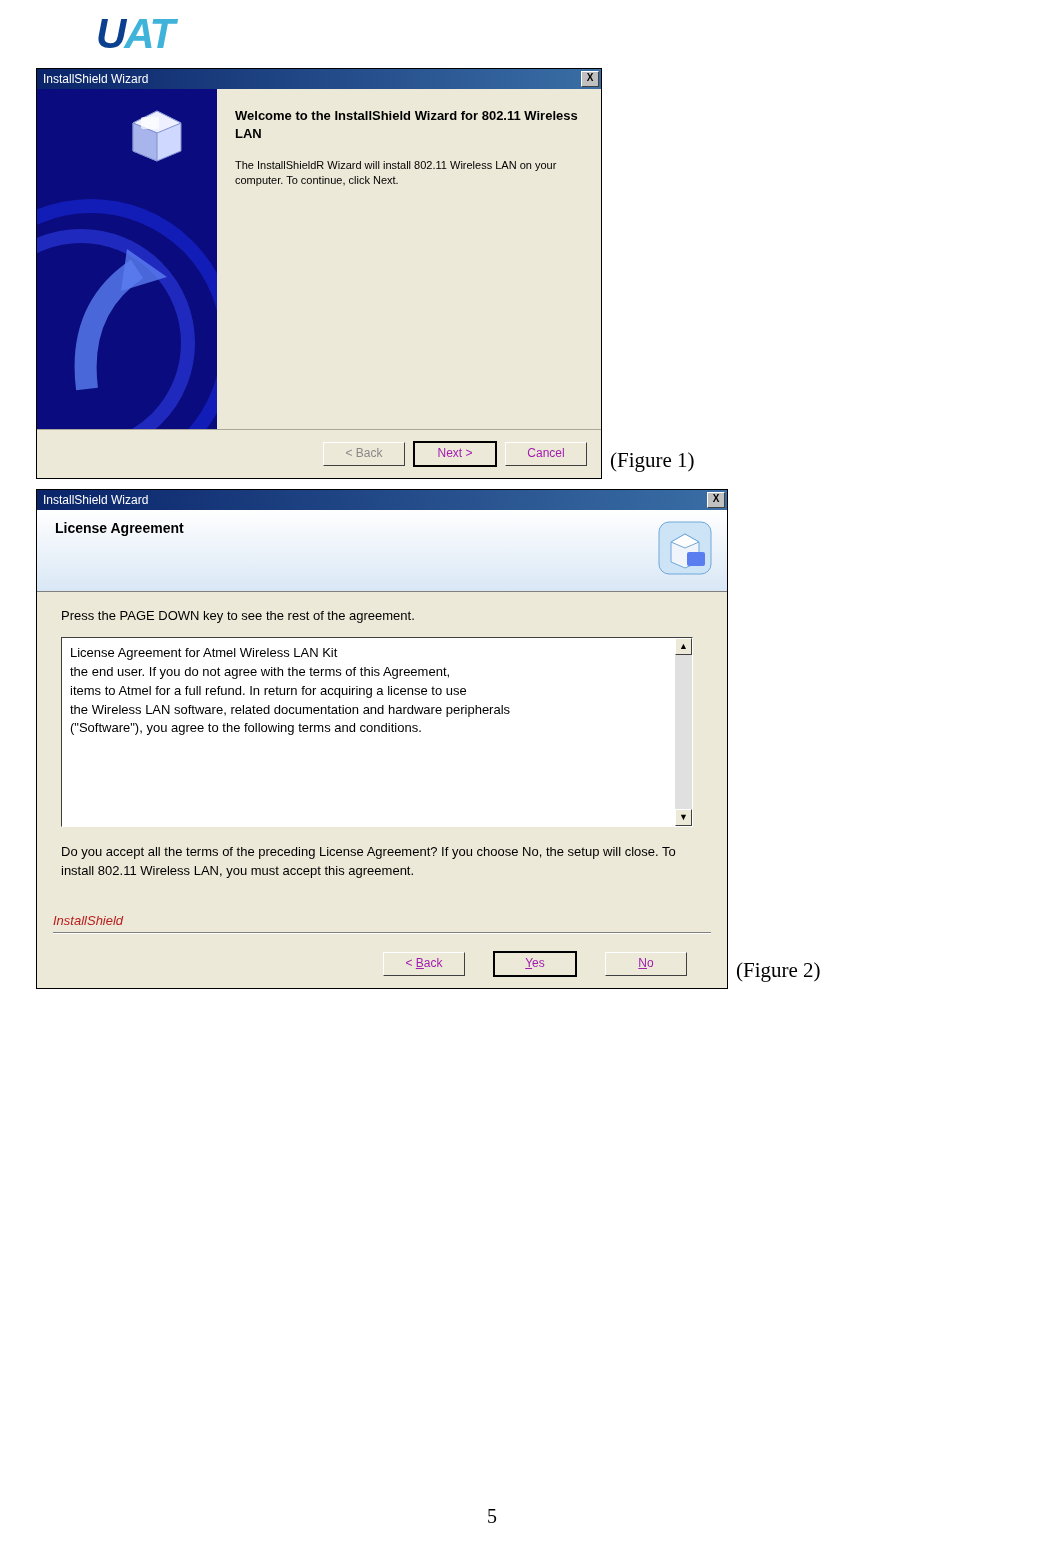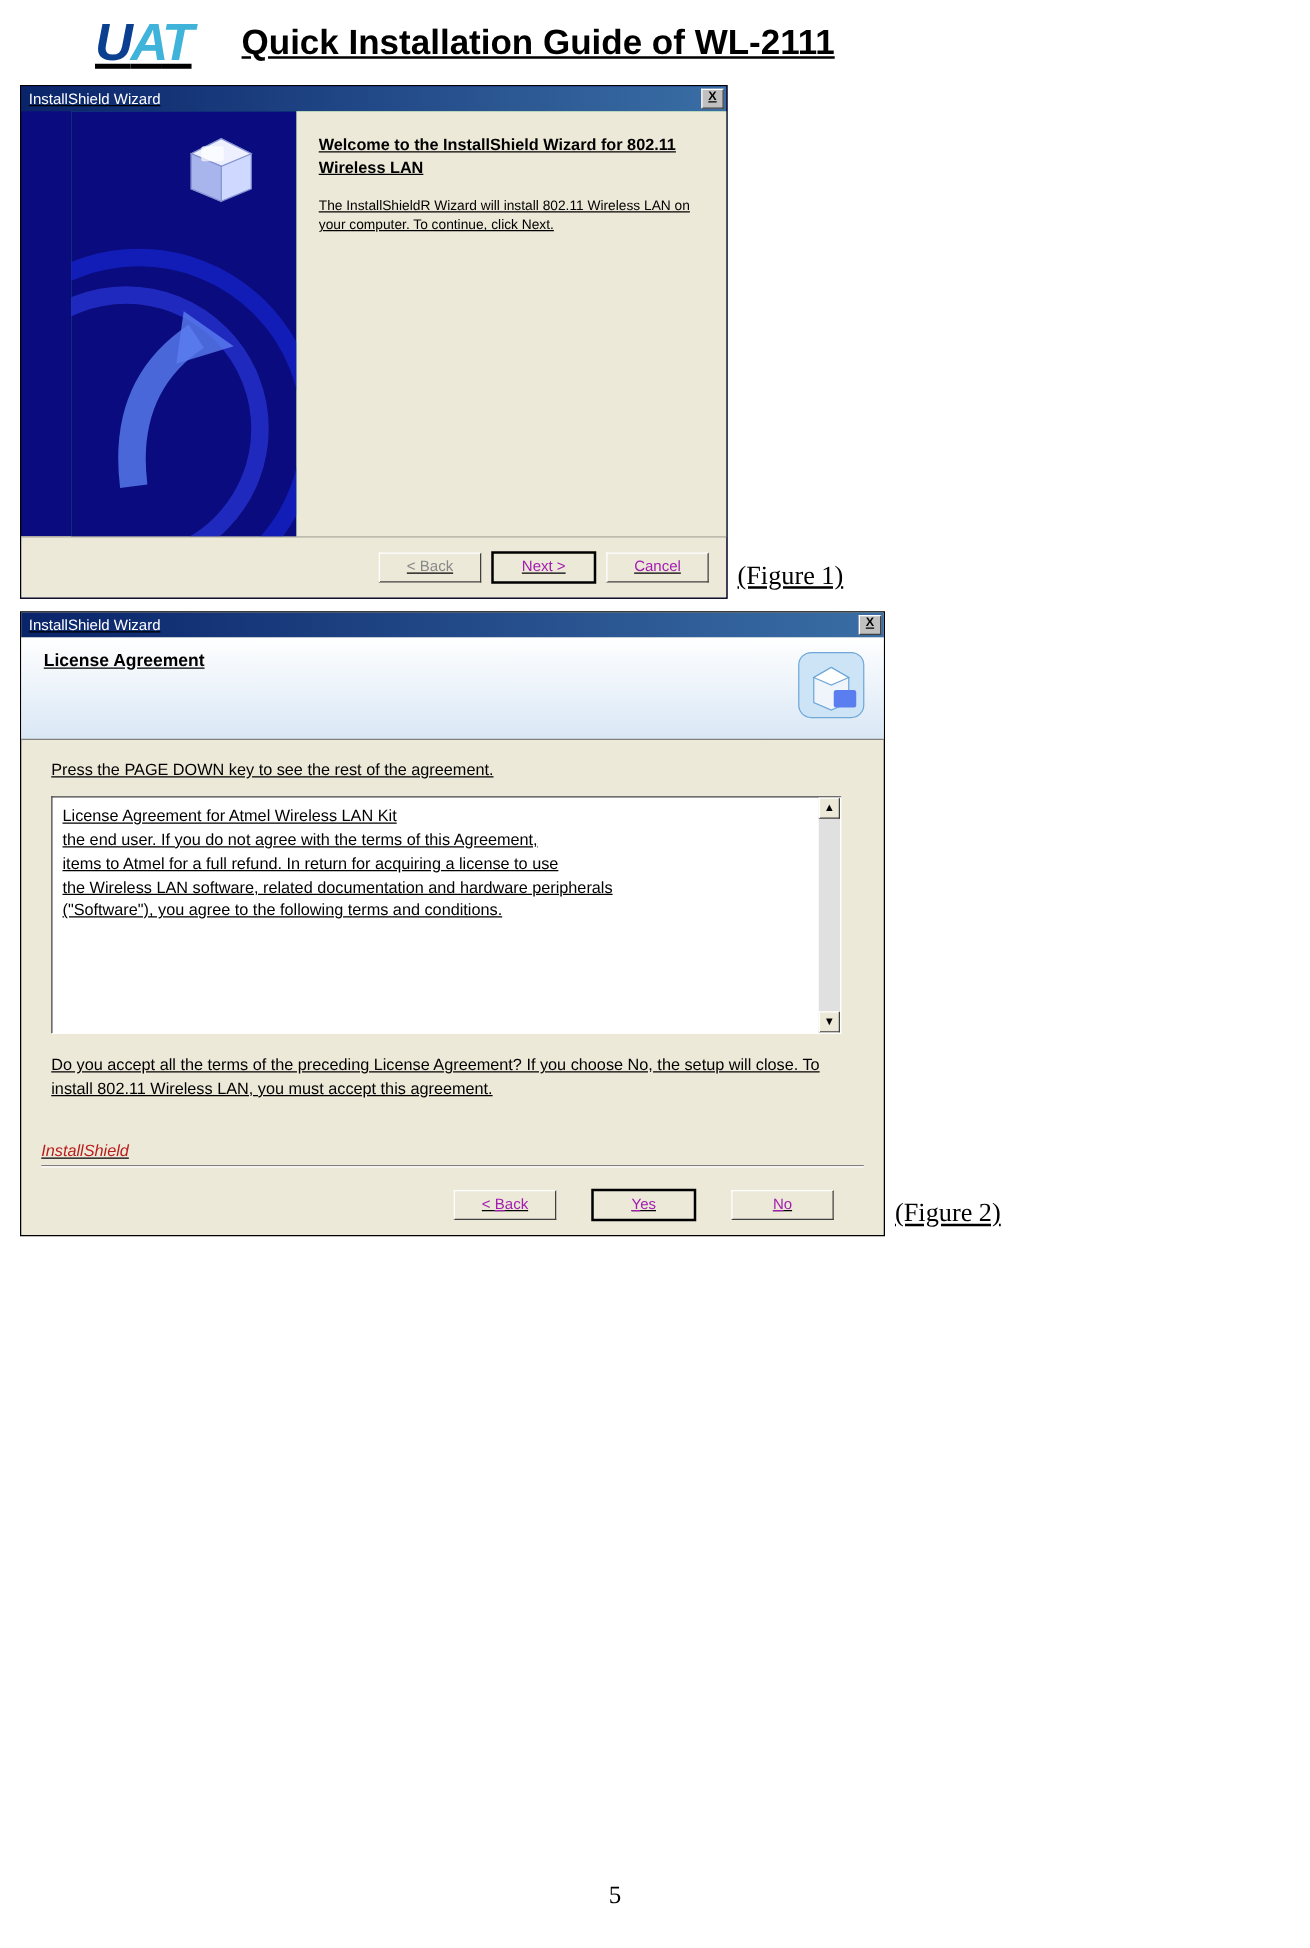--- a/index.html
+++ b/index.html
@@ -6,23 +6,22 @@
     margin: 0;
     padding: 0;
     font-family: "Times New Roman", serif;
     background: #fff;
     width: 1048px;
   }
   .page {
     width: 984px;
     min-height: 1558px;
     position: relative;
-    padding: 0 16px;
+    padding: 0 36px;
     box-sizing: border-box;
-    text-decoration: underline;
   }
   .header {
     display: flex;
     align-items: center;
     padding-top: 10px;
     padding-left: 60px;
     gap: 40px;
   }
   .logo {
     font-family: Arial, sans-serif;
@@ -97,22 +96,21 @@
     color: #000;
     font-family: Arial;
     font-size: 10px;
     font-weight: bold;
     line-height: 12px;
     text-align: center;
     cursor: pointer;
   }
   .d1-body {
     display: flex;
-    background: #22c55e;
-    margin-left: 40px;
+    background: #d946ef;
   }
   .d1-left {
     width: 180px;
     height: 340px;
     background: #0a0b7f;
     position: relative;
     overflow: hidden;
   }
   .d1-left .box-icon {
     position: absolute;
@@ -282,21 +280,20 @@
 </style>
 </head>
 <body>
 
 <div class="page">
 
   <div class="header">
     <div class="logo">
       <span class="u">U</span><span class="a">A</span><span class="t">T</span>
     </div>
-    <div class="doc-title">Quick Installation Guide of WL-2111</div>
   </div>
 
   <div class="fig-row">
     <div class="dialog1">
       <div class="titlebar">
         <span class="title-text">InstallShield Wizard</span>
         <div class="close-btn">X</div>
       </div>
       <div class="d1-body">
         <div class="d1-left">

